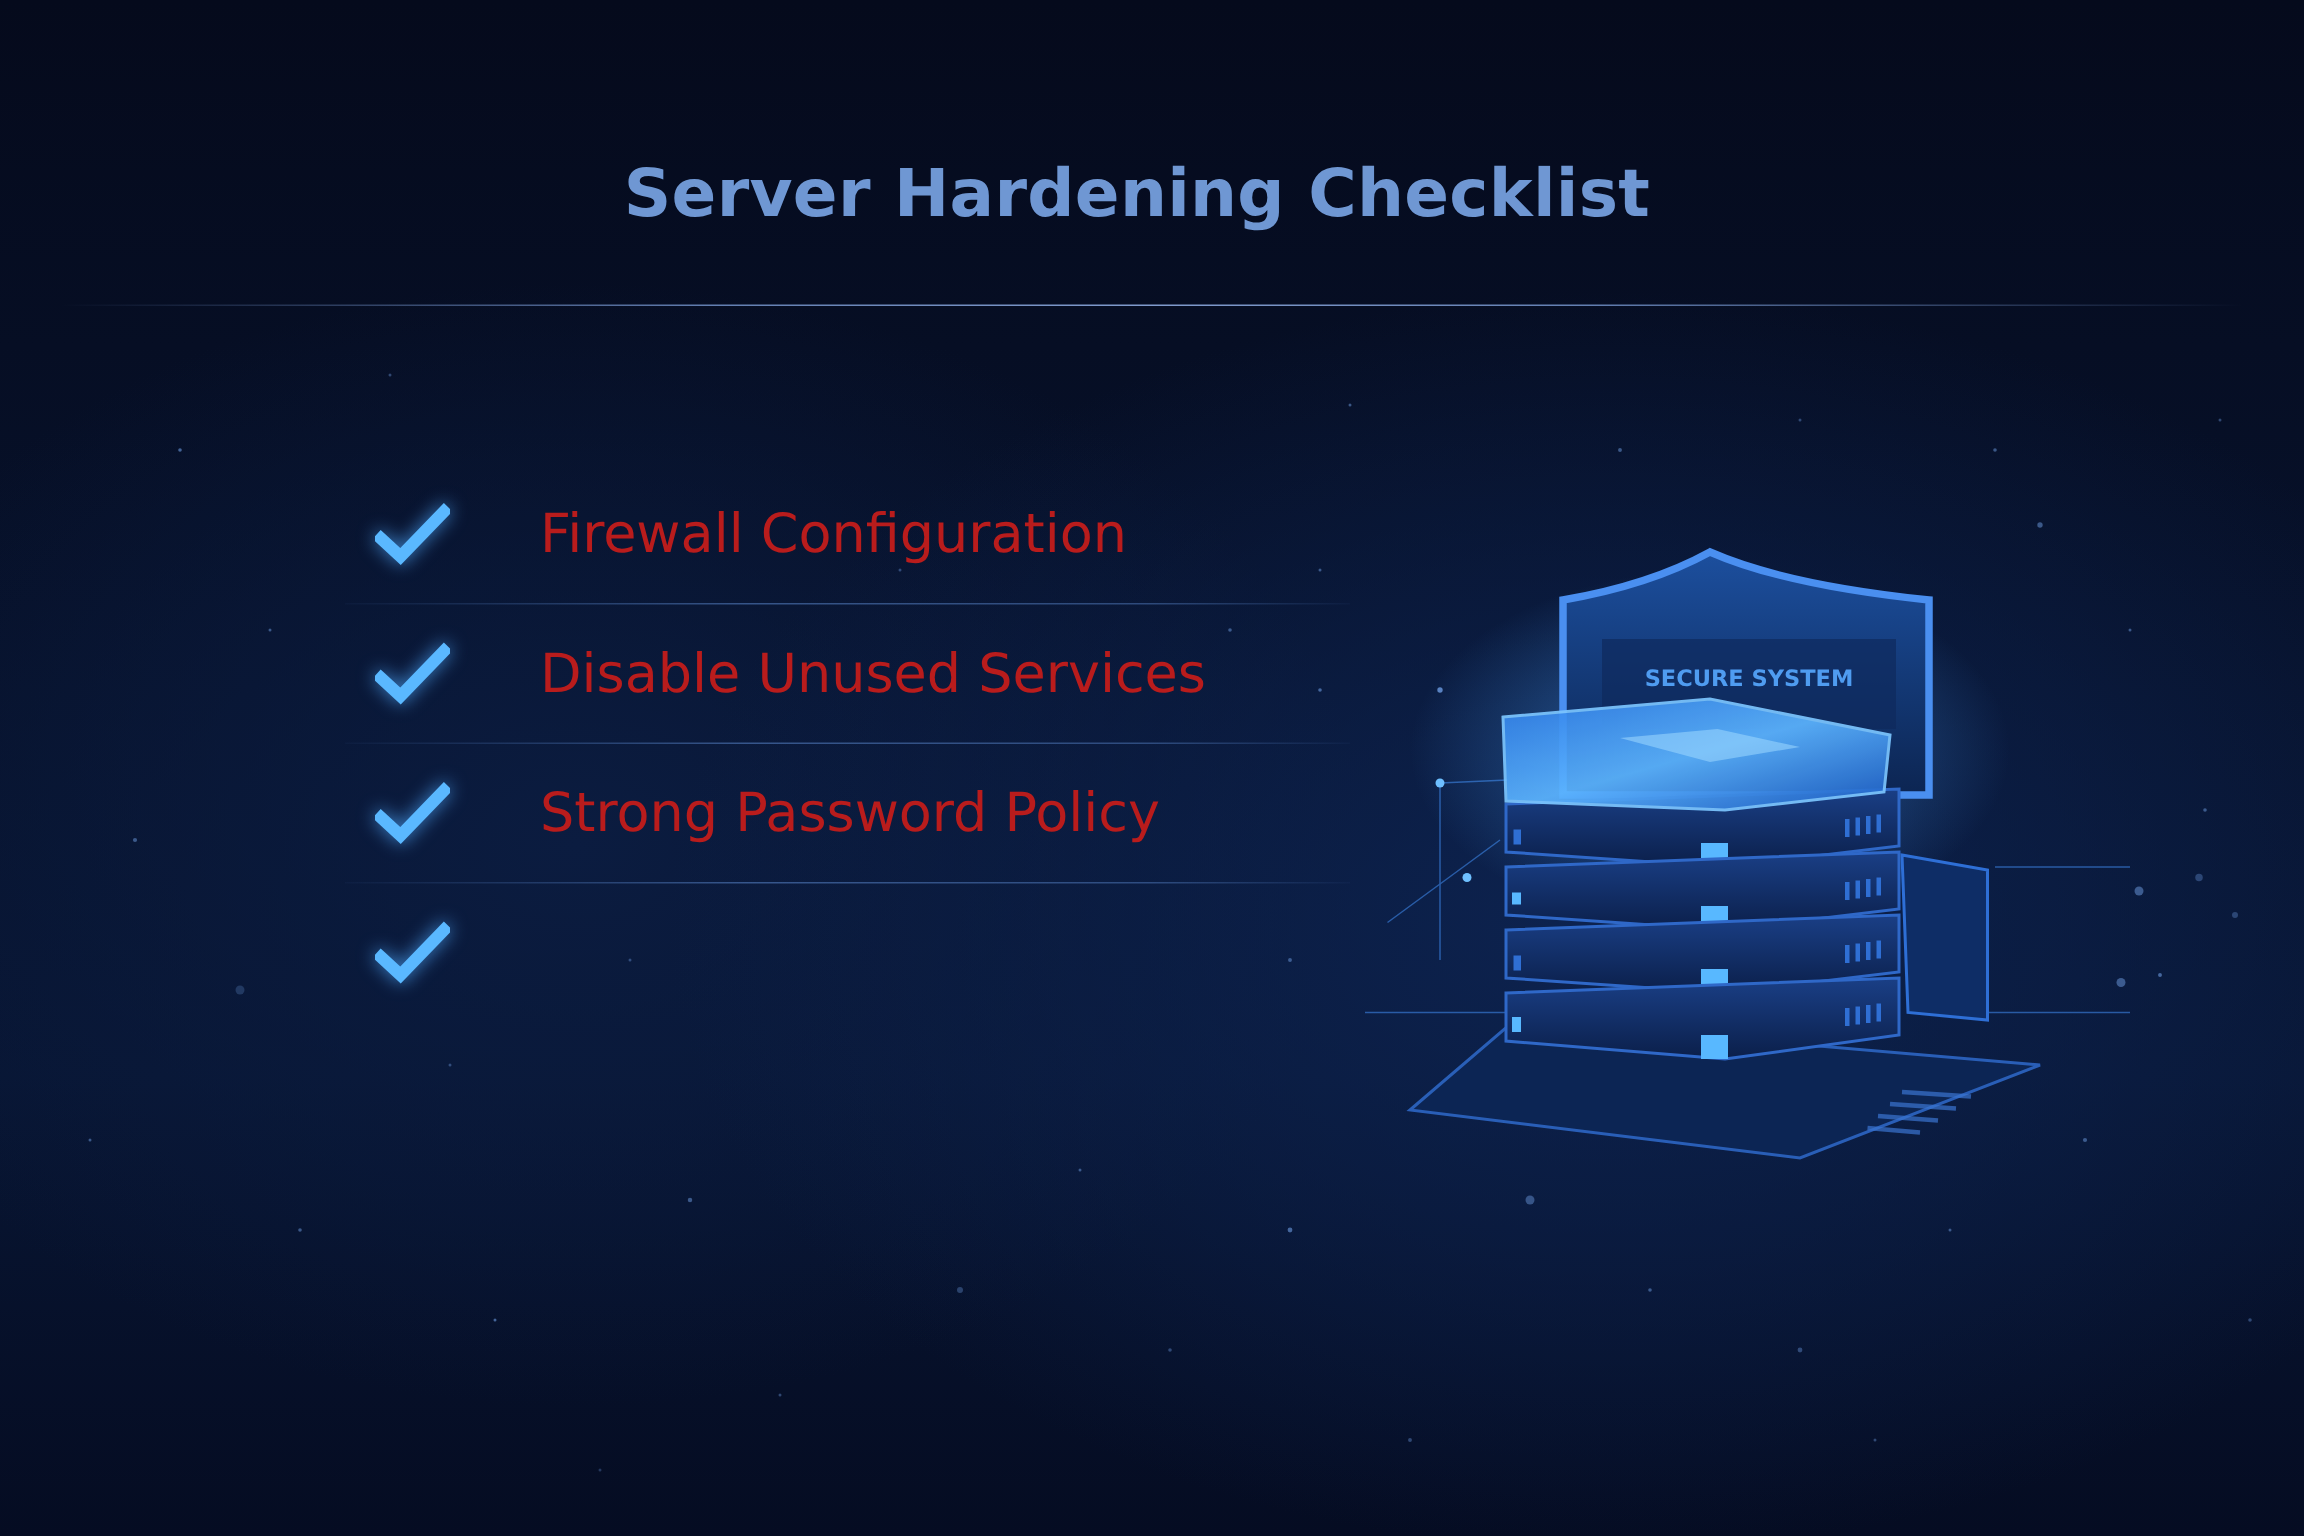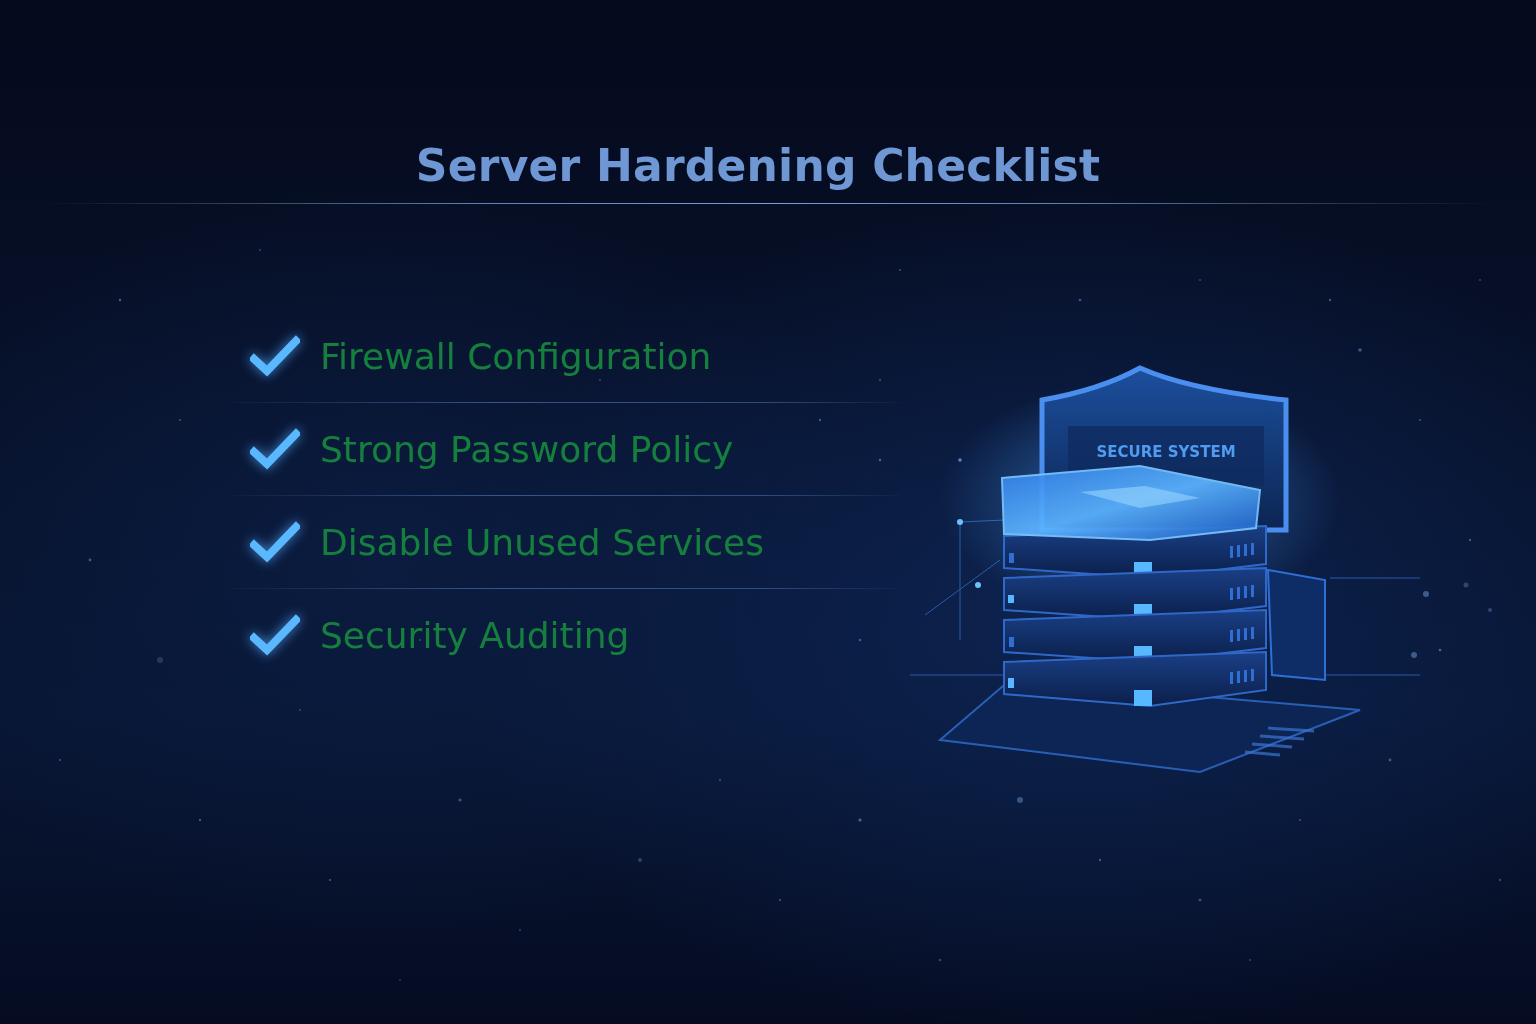--- a/index.html
+++ b/index.html
@@ -7,41 +7,41 @@
     width:1536px; height:1024px; overflow:hidden; position:relative;
     background:
       radial-gradient(ellipse 900px 600px at 70% 60%, #0d2350 0%, rgba(10,25,60,0) 70%),
       radial-gradient(ellipse 700px 500px at 25% 55%, #0b1c40 0%, rgba(8,18,45,0) 75%),
       linear-gradient(180deg, #050a1c 0%, #07122c 45%, #081634 70%, #050c22 100%);
     font-family: "DejaVu Sans", sans-serif;
   }
   .stars { position:absolute; inset:0; pointer-events:none; }
   .title {
     position:absolute; left:0; width:1516px; top:104px; text-align:center;
-    font-size:44px; font-weight:bold; color:#6f97d3; letter-spacing:0.2px;margin-top:36px;
+    font-size:44px; font-weight:bold; color:#6f97d3; letter-spacing:0.2px;
   }
   .title-rule {
     position:absolute; left:40px; width:1456px; top:203px; height:1px;
     background:linear-gradient(90deg, rgba(90,130,200,0) 0%, rgba(130,165,225,0.75) 30%, rgba(150,180,235,0.85) 50%, rgba(130,165,225,0.75) 70%, rgba(90,130,200,0) 100%);
   }
   .checklist { position:absolute; left:220px; top:310px; width:680px; }
   .item {
     position:relative; height:93px; display:flex; align-items:center;
   }
   .item .rule {
     position:absolute; left:10px; right:0; bottom:0; height:1px;
     background:linear-gradient(90deg, rgba(70,110,180,0.05), rgba(90,135,205,0.55) 40%, rgba(90,135,205,0.45) 80%, rgba(70,110,180,0.05));
   }
   .item:last-child .rule { display:none; }
   .check {
     width:50px; height:44px; margin-left:30px; flex:none;
     filter:drop-shadow(0 0 6px rgba(80,170,255,0.8));
   }
   .label {
-    margin-left:20px; font-size:36px; color:#15803d; white-space:nowrap;
+    margin-left:60px; font-size:36px; color:#b91c1c; white-space:nowrap;
   }
   .art { position:absolute; left:900px; top:340px; width:520px; height:460px; }
 </style>
 </head>
 <body>
 
 <svg class="stars" width="1536" height="1024">
   <g fill="#6d9be0">
     <circle cx="120" cy="300" r="1.2" opacity=".6"></circle>
       <circle cx="180" cy="420" r="1" opacity=".5"></circle>
@@ -98,35 +98,34 @@
     <svg class="check" viewBox="0 0 50 44">
         <path d="M4 24 L17 36 L46 6" fill="none" stroke="#5ab8ff" stroke-width="8" stroke-linecap="square" stroke-linejoin="miter"></path>
       </svg>
     <span class="label">Firewall Configuration</span>
     <div class="rule"></div>
   </div>
   <div class="item">
     <svg class="check" viewBox="0 0 50 44">
         <path d="M4 24 L17 36 L46 6" fill="none" stroke="#5ab8ff" stroke-width="8" stroke-linecap="square"></path>
       </svg>
+    <span class="label">Disable Unused Services</span>
+    <div class="rule"></div>
+  </div>
+  <div class="item">
+    <svg class="check" viewBox="0 0 50 44">
+        <path d="M4 24 L17 36 L46 6" fill="none" stroke="#5ab8ff" stroke-width="8" stroke-linecap="square"></path>
+      </svg>
     <span class="label">Strong Password Policy</span>
     <div class="rule"></div>
   </div>
   <div class="item">
     <svg class="check" viewBox="0 0 50 44">
         <path d="M4 24 L17 36 L46 6" fill="none" stroke="#5ab8ff" stroke-width="8" stroke-linecap="square"></path>
       </svg>
-    <span class="label">Disable Unused Services</span>
-    <div class="rule"></div>
-  </div>
-  <div class="item">
-    <svg class="check" viewBox="0 0 50 44">
-        <path d="M4 24 L17 36 L46 6" fill="none" stroke="#5ab8ff" stroke-width="8" stroke-linecap="square"></path>
-      </svg>
-    <span class="label">Security Auditing</span>
 
   </div>
 </div>
 
 <svg class="art" viewBox="0 0 520 460">
   <defs>
     <linearGradient id="shieldG" x1="0" y1="0" x2="0" y2="1">
       <stop offset="0" stop-color="#1c4f9e"></stop>
         <stop offset="1" stop-color="#0c2552"></stop>
     </linearGradient>

